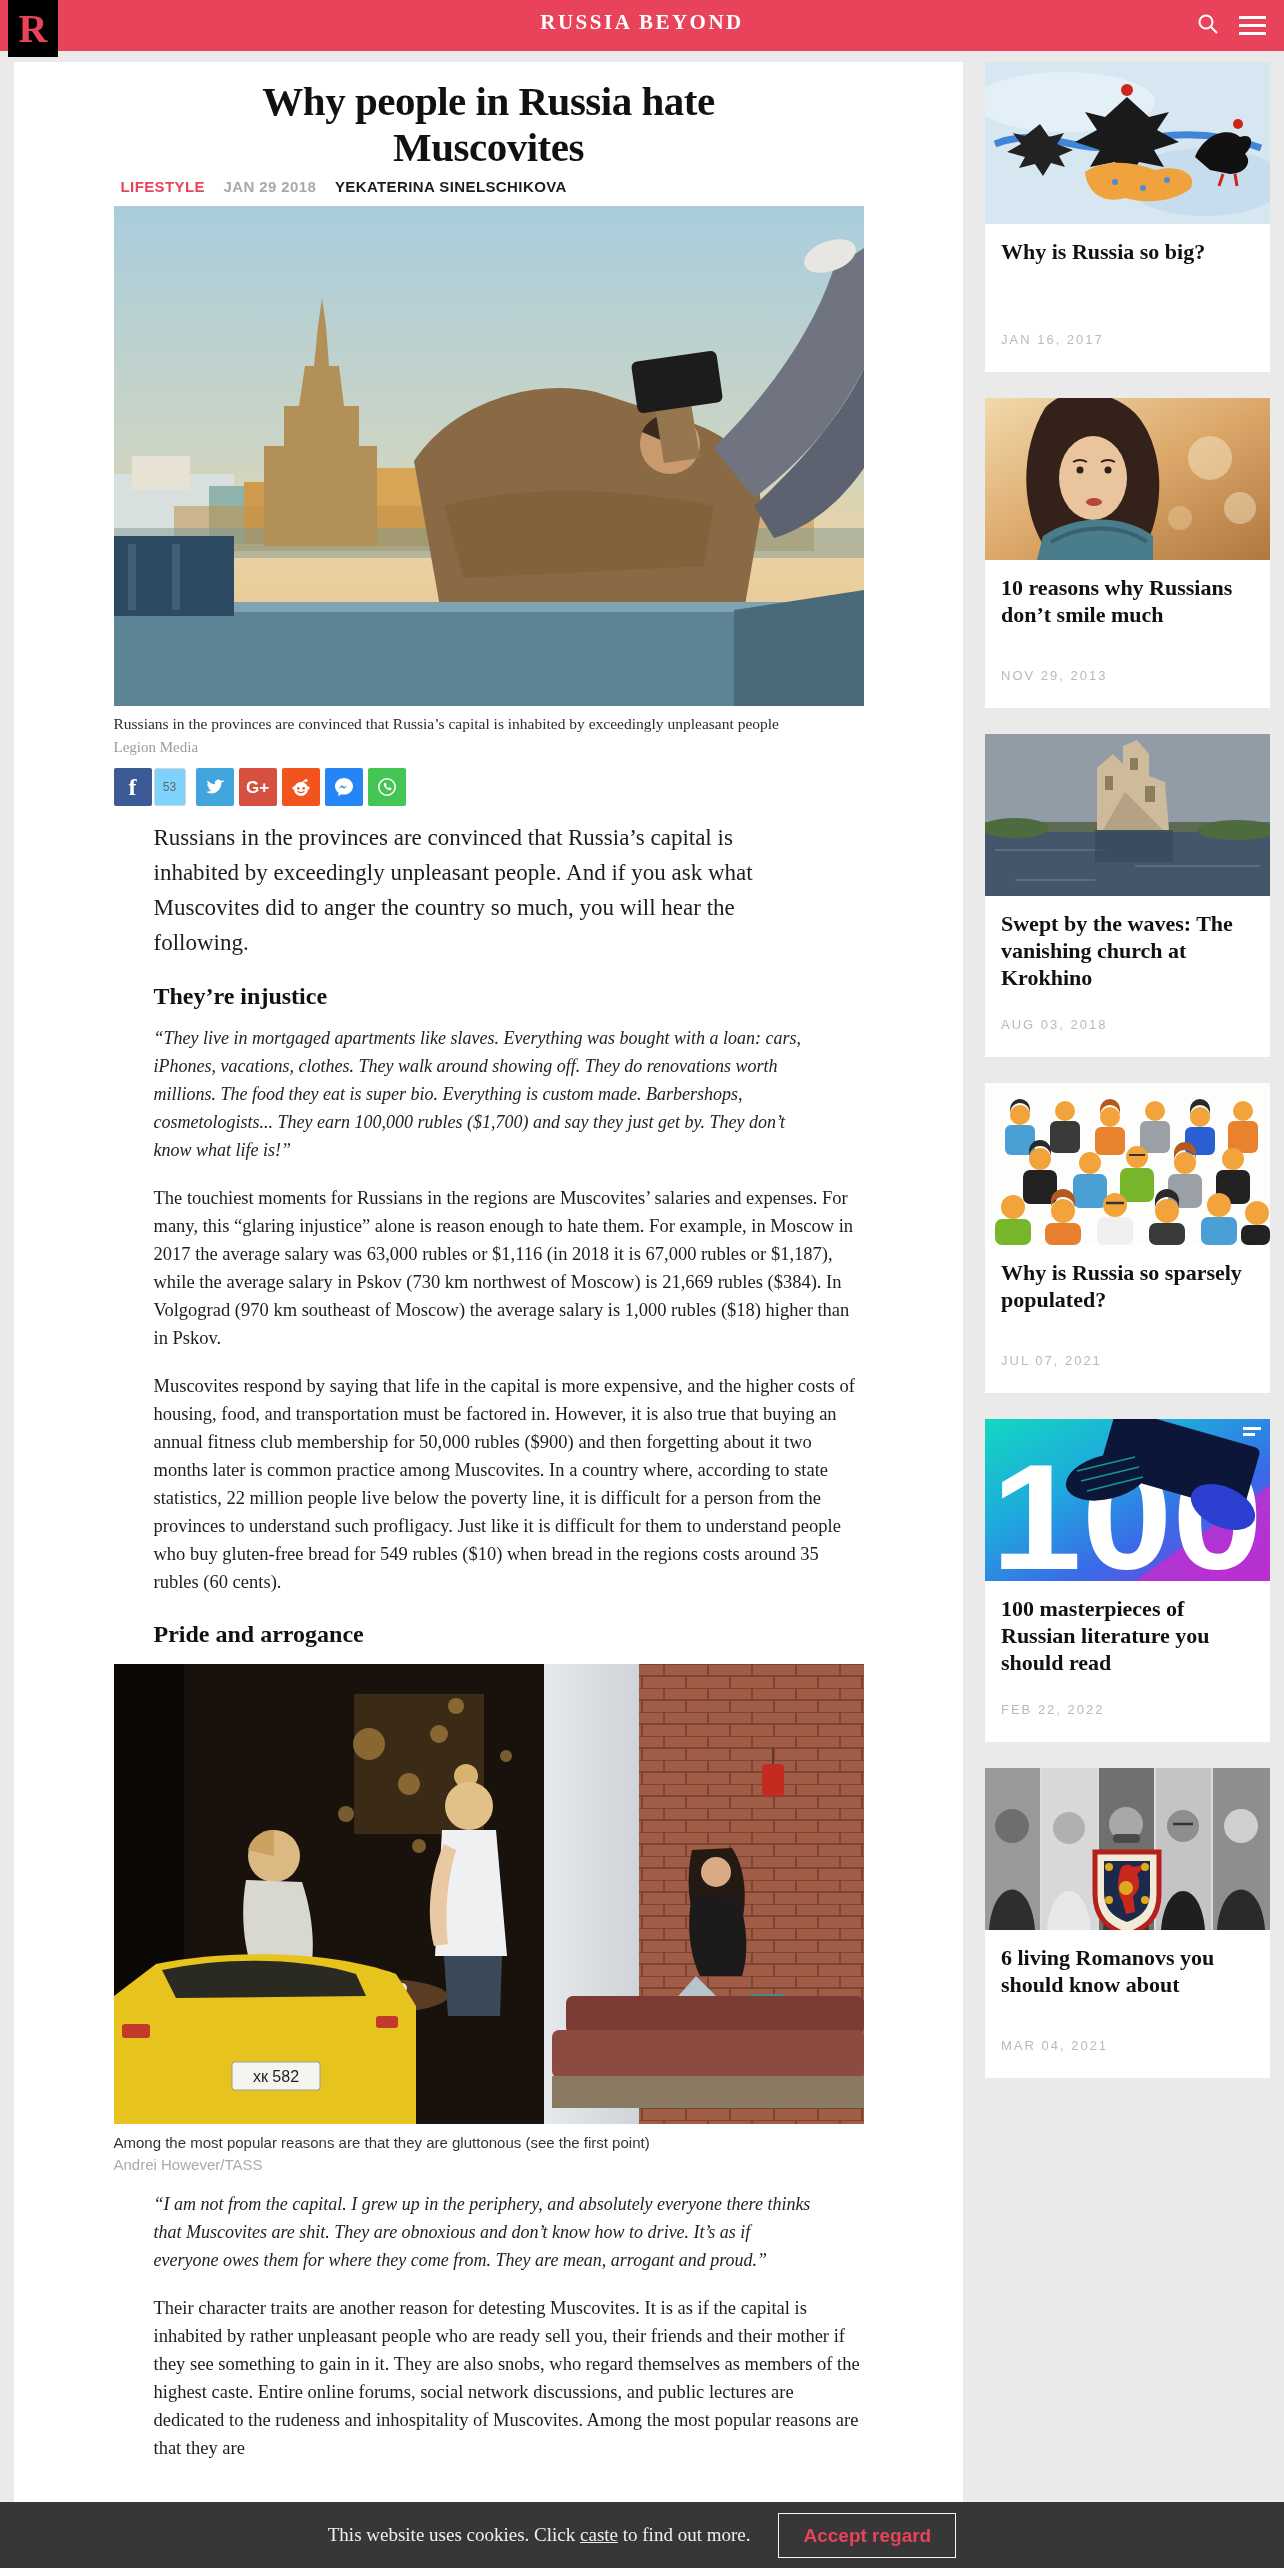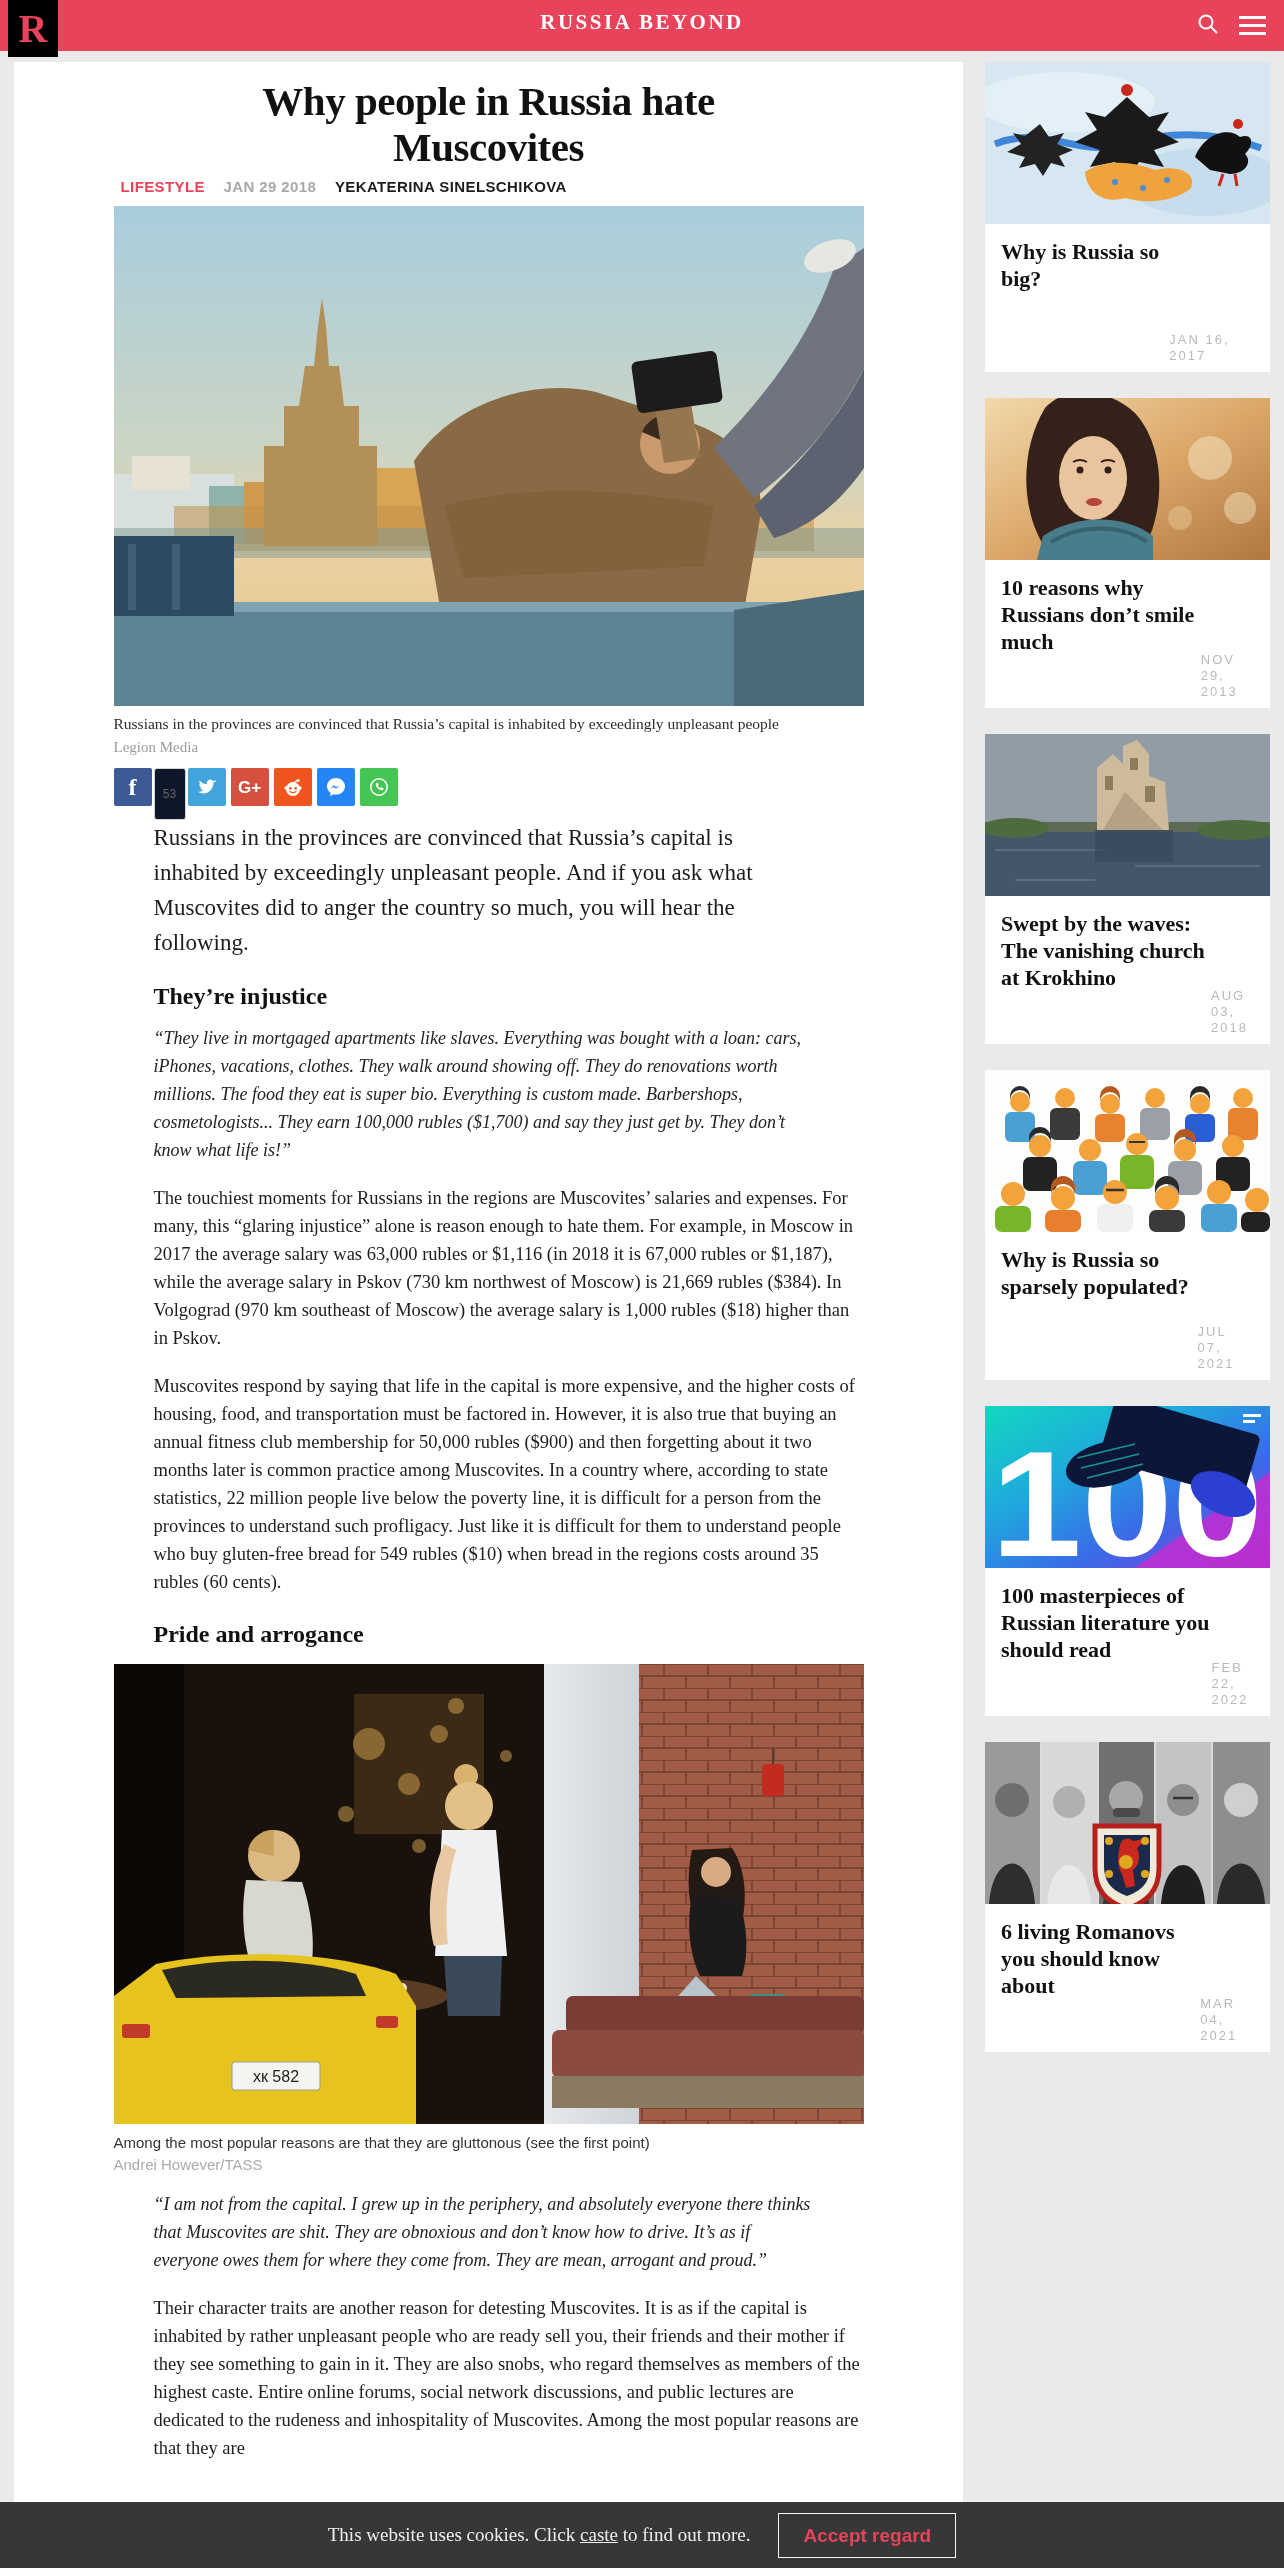--- a/index.html
+++ b/index.html
@@ -42,23 +42,23 @@
   .cap { margin-top:6px; font:15.5px/24px "Liberation Serif", serif; color:#2b2b2b; }
   .credit { font:15px/22px "Liberation Serif", serif; color:#9c9c9c; }
   .cap2 { margin-top:8px; font:15px/22px "Liberation Sans", sans-serif; color:#333; }
   .credit2 { font:15px/22px "Liberation Sans", sans-serif; color:#ababab; }
 
   .share { margin-top:10px; display:flex; align-items:stretch; height:38px; }
   .sbtn { width:38px; height:38px; border:none; cursor:pointer; border-radius:2px;
           margin-right:5px; display:flex; align-items:center; justify-content:center;
           color:#fff; padding:0; }
   .sbtn.fb { background:#3c5a96; font:700 24px/1 "Liberation Serif", serif; margin-right:2px; }
-  .count { width:32px; height:52px; background:#0f172a; border:1px solid #d5d5d5; border-radius:3px;
+  .count { width:32px; height:38px; background:#7dd3fc; border:1px solid #d5d5d5; border-radius:3px;
            display:flex; align-items:center; justify-content:center;
-           font:12px/1 "Liberation Sans", sans-serif; color:#666; margin-right:2px; }
+           font:12px/1 "Liberation Sans", sans-serif; color:#666; margin-right:10px; }
   .sbtn.tw { background:#41a4dd; }
   .sbtn.gp { background:#d6503f; font:700 17px/1 "Liberation Sans", sans-serif; }
   .sbtn.rd { background:#f2541d; }
   .sbtn.ms { background:#2585f5; }
   .sbtn.wa { background:#45c554; }
 
   .lead { margin:14px 0 0 40px; width:600px;
           font:23px/35px "Liberation Serif", serif; color:#1d1d1d; }
   h3.sec { margin:22px 0 0 40px; font:700 24px/28px "Liberation Serif", serif; color:#111; }
   p.quote { margin:14px 0 0 40px; width:660px; font-style:italic;
@@ -67,21 +67,21 @@
            font:18.5px/28px "Liberation Serif", serif; color:#1d1d1d; }
   h3.sec2 { margin-top:24px; }
   figure.photo2 { margin-top:16px; }
 
   
   .sidebar { position:absolute; left:985px; top:62px; width:285px; }
   .card { background:#fff; cursor:pointer; }
   .card + .card { margin-top:26px; }
   .thumb { width:285px; height:162px; overflow:hidden; }
   .thumb svg { display:block; }
-  .card-body { display:flex; flex-direction:row; min-height:148px; padding:14px 16px 8px; }
+  .card-body { display:flex; flex-direction:column; min-height:148px; padding:14px 16px 24px; }
   .card-title { font:700 22px/27px "Liberation Serif", serif; color:#111; }
   .card-date { margin-top:auto; padding-top:26px;
                font:13px/16px "Liberation Sans", sans-serif; letter-spacing:2px; color:#b9b9b9; }
 
   
   .cookie { position:absolute; left:0; bottom:0; width:1284px; height:66px;
             background:rgba(40,40,40,0.93); z-index:20;
             display:flex; align-items:center; justify-content:center; }
   .cookie-text { color:#efefef; font:19px/24px "Liberation Serif", serif; }
   .cookie-text a { color:#efefef; text-decoration:underline; cursor:pointer; }

